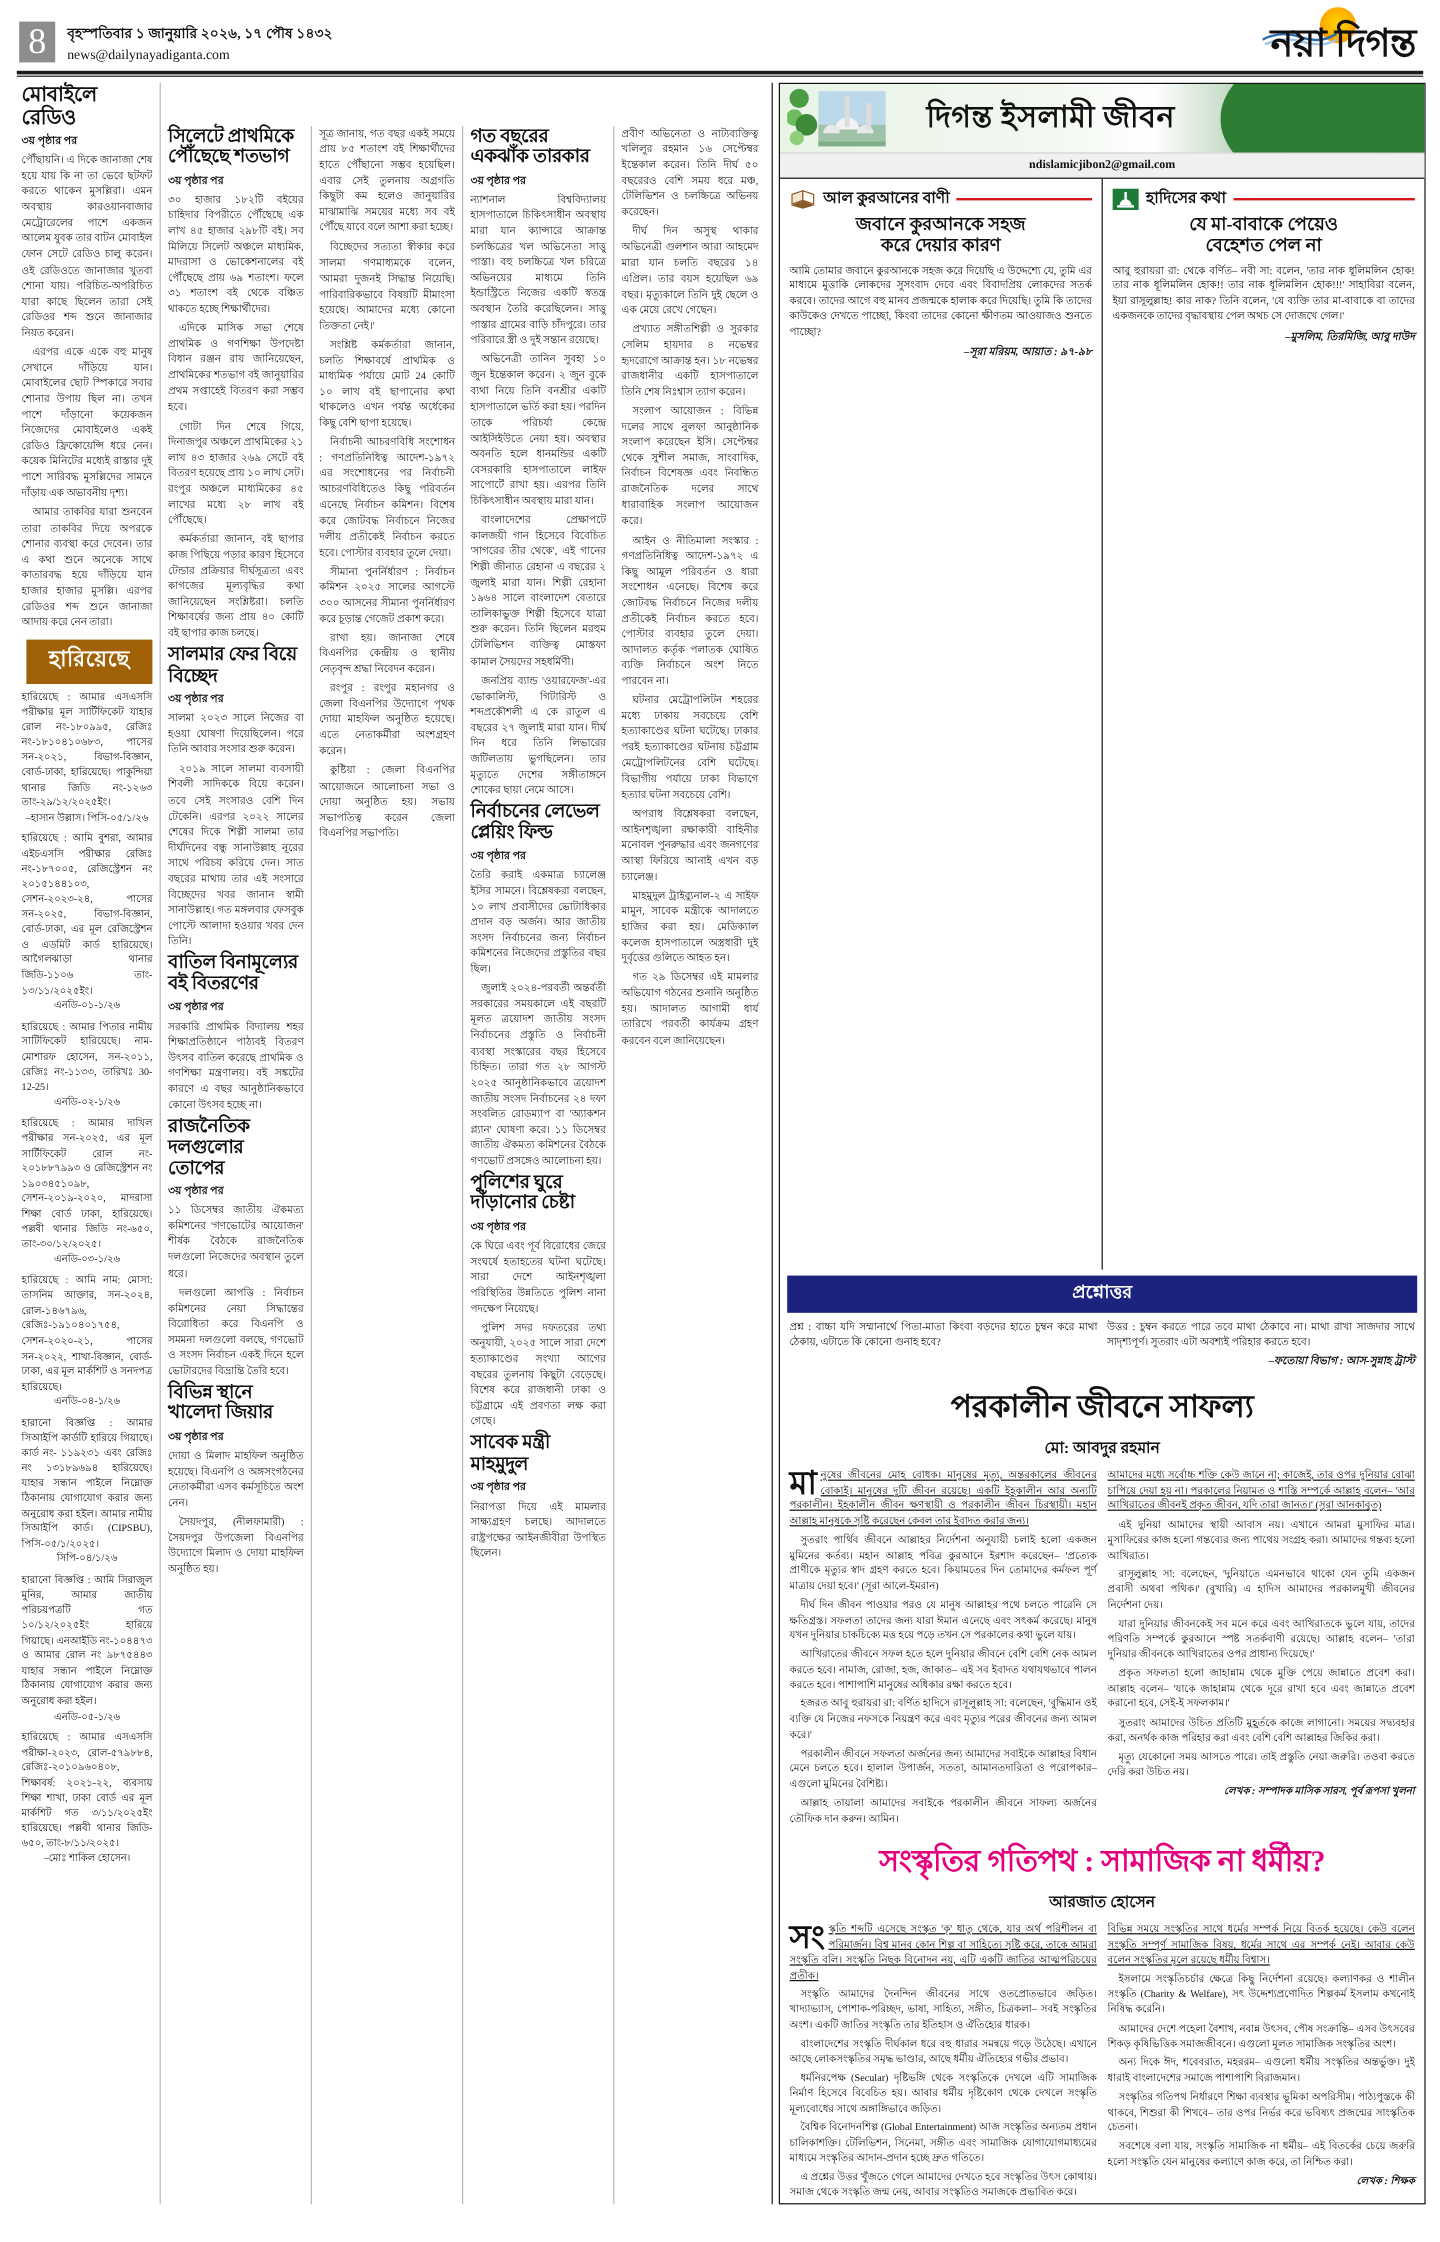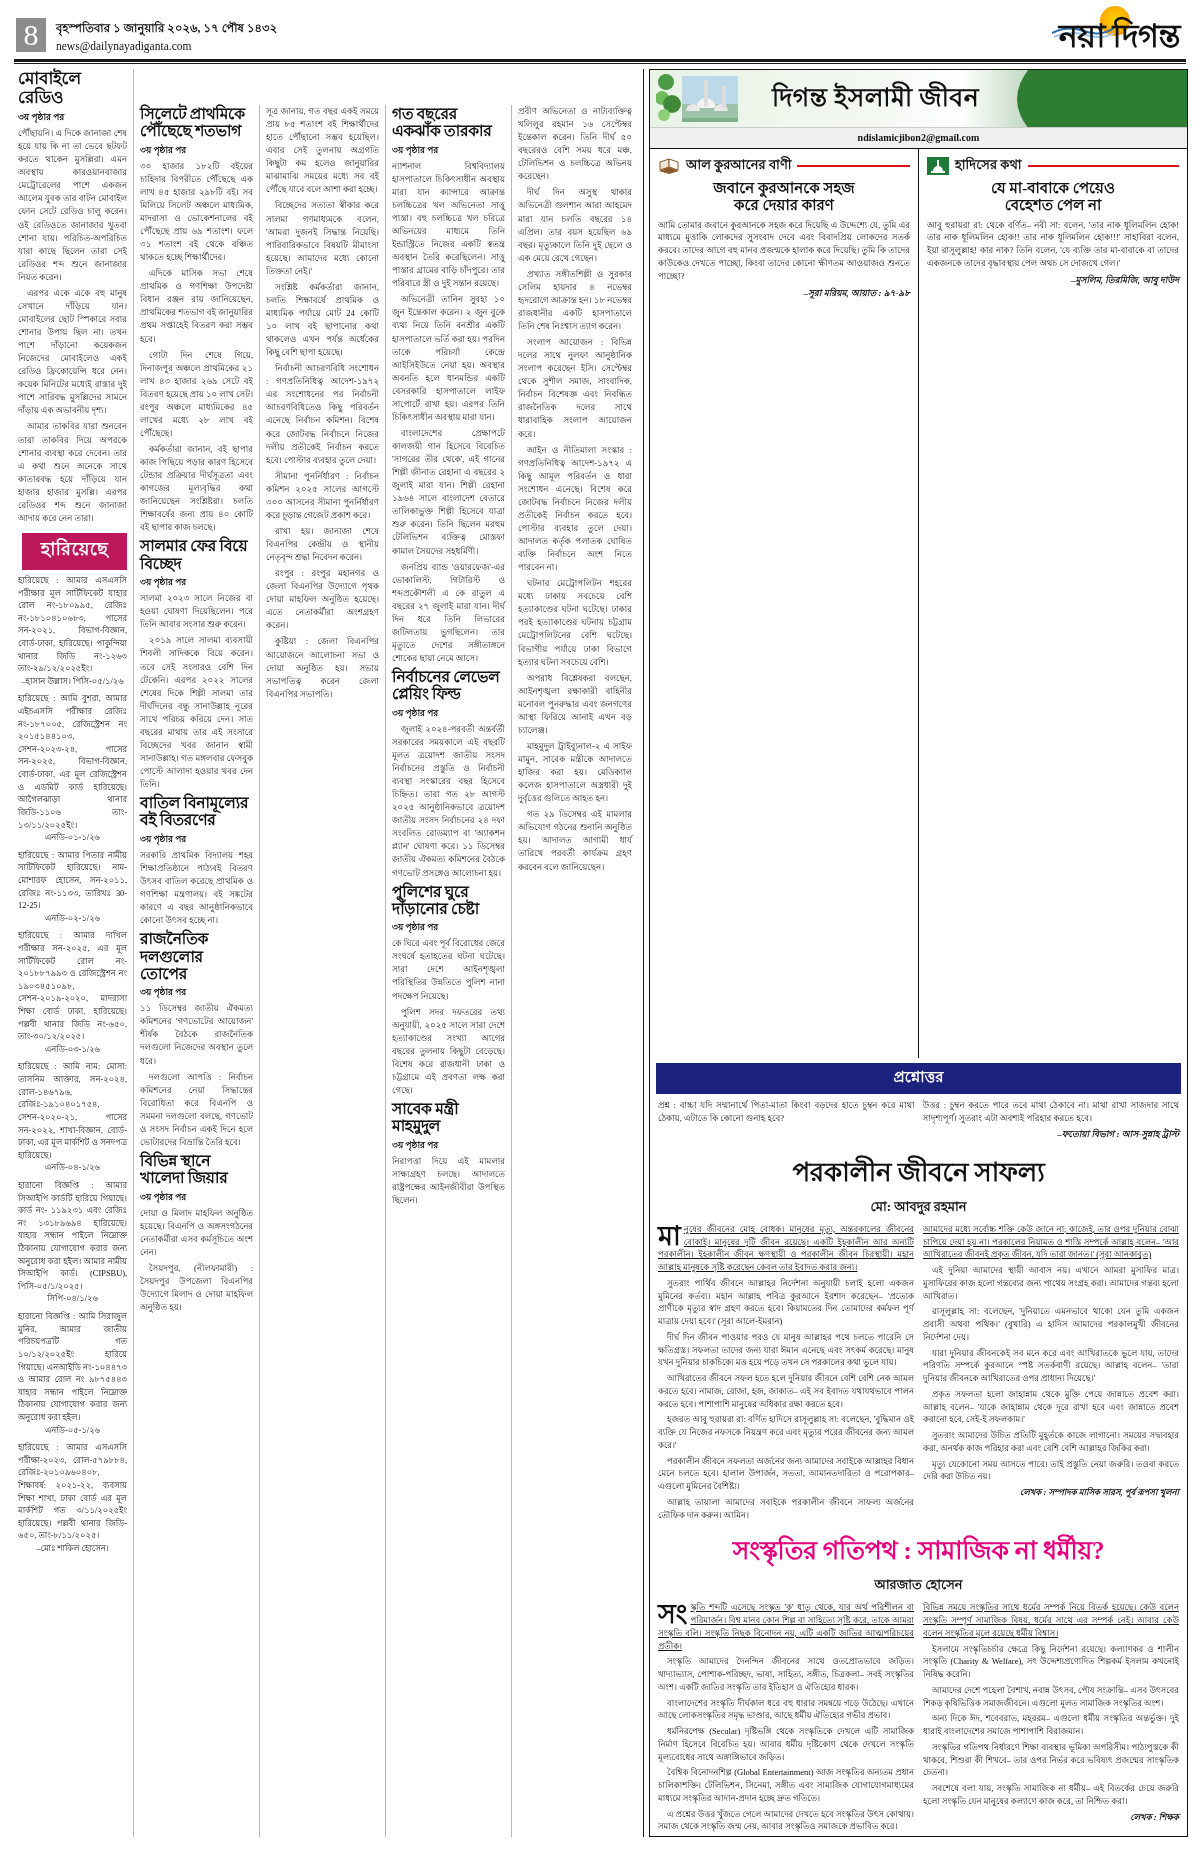--- a/index.html
+++ b/index.html
@@ -60,21 +60,21 @@
   h2.hl-2 { font-size: 15.5px; }
   .jump { font-size: 9px; font-weight: 700; margin-bottom: 2px; }
 
   
   .bt { font-size: 8.6px; line-height: 1.52; text-align: justify; color: #1b1b1b; }
   .bt p { margin-bottom: 3px; text-indent: 9px; }
   .bt p.noind { text-indent: 0; }
 
   
   .cls-head {
-    background: #be185d; color: #fff; text-align: center;
+    background: #a16207; color: #fff; text-align: center;
     font-size: 18px; font-weight: 700; padding: 2px 0 4px 0; margin: 8px 0 5px 4px;
     letter-spacing: .5px;
   }
   .cls { font-size: 8.4px; line-height: 1.5; text-align: justify; }
   .cls p { margin-bottom: 5px; }
   .cls .ref { display: block; text-align: center; font-weight: 400; }
 
   
   .islamic {
     width: 548px; border: 1.5px solid #111; padding: 0;
@@ -282,20 +282,21 @@
         <div class="bt">
           <p class="noind">ন্যাশনাল বিশ্ববিদ্যালয় হাসপাতালে চিকিৎসাধীন অবস্থায় মারা যান ক্যান্সারে আক্রান্ত চলচ্চিত্রের খল অভিনেতা সাত্তু পাস্তা। বহু চলচ্চিত্রে খল চরিত্রে অভিনয়ের মাধ্যমে তিনি ইন্ডাস্ট্রিতে নিজের একটি স্বতন্ত্র অবস্থান তৈরি করেছিলেন। সাত্তু পাস্তার গ্রামের বাড়ি চাঁদপুরে। তার পরিবারে স্ত্রী ও দুই সন্তান রয়েছে।</p>
           <p>অভিনেত্রী তানিন সুবহা ১০ জুন ইন্তেকাল করেন। ২ জুন বুকে ব্যথা নিয়ে তিনি বনশ্রীর একটি হাসপাতালে ভর্তি করা হয়। পরদিন তাকে পরিচর্যা কেন্দ্রে আইসিইউতে নেয়া হয়। অবস্থার অবনতি হলে ধানমন্ডির একটি বেসরকারি হাসপাতালে লাইফ সাপোর্টে রাখা হয়। এরপর তিনি চিকিৎসাধীন অবস্থায় মারা যান।</p>
           <p>বাংলাদেশের প্রেক্ষাপটে কালজয়ী গান হিসেবে বিবেচিত 'সাগরের তীর থেকে', এই গানের শিল্পী জীনাত রেহানা এ বছরের ২ জুলাই মারা যান। শিল্পী রেহানা ১৯৬৪ সালে বাংলাদেশ বেতারে তালিকাভুক্ত শিল্পী হিসেবে যাত্রা শুরু করেন। তিনি ছিলেন মরহুম টেলিভিশন ব্যক্তিত্ব মোস্তফা কামাল সৈয়দের সহধর্মিণী।</p>
           <p>জনপ্রিয় ব্যান্ড 'ওয়ারফেজ'-এর ভোকালিস্ট, গিটারিস্ট ও শব্দপ্রকৌশলী এ কে রাতুল এ বছরের ২৭ জুলাই মারা যান। দীর্ঘ দিন ধরে তিনি লিভারের জটিলতায় ভুগছিলেন। তার মৃত্যুতে দেশের সঙ্গীতাঙ্গনে শোকের ছায়া নেমে আসে।</p>
         </div>
 
         <h2 class="hl hl-2">নির্বাচনের লেভেল প্লেয়িং ফিল্ড</h2>
         <div class="jump">৩য় পৃষ্ঠার পর</div>
         <div class="bt">
+          <p class="noind">তৈরি করাই একমাত্র চ্যালেঞ্জ ইসির সামনে। বিশ্লেষকরা বলছেন, ১০ লাখ প্রবাসীদের ভোটাধিকার প্রদান বড় অর্জন। আর জাতীয় সংসদ নির্বাচনের জন্য নির্বাচন কমিশনের নিজেদের প্রস্তুতির বছর ছিল।</p>
           <p>জুলাই ২০২৪-পরবর্তী অন্তর্বর্তী সরকারের সময়কালে এই বছরটি মূলত ত্রয়োদশ জাতীয় সংসদ নির্বাচনের প্রস্তুতি ও নির্বাচনী ব্যবস্থা সংস্কারের বছর হিসেবে চিহ্নিত। তারা গত ২৮ আগস্ট ২০২৫ আনুষ্ঠানিকভাবে ত্রয়োদশ জাতীয় সংসদ নির্বাচনের ২৪ দফা সংবলিত রোডম্যাপ বা 'অ্যাকশন প্ল্যান' ঘোষণা করে। ১১ ডিসেম্বর জাতীয় ঐকমত্য কমিশনের বৈঠকে গণভোট প্রসঙ্গেও আলোচনা হয়।</p>
         </div>
 
         <h2 class="hl hl-2">পুলিশের ঘুরে দাঁড়ানোর চেষ্টা</h2>
         <div class="jump">৩য় পৃষ্ঠার পর</div>
         <div class="bt">
           <p class="noind">কে ঘিরে এবং পূর্ব বিরোধের জেরে সংঘর্ষে হতাহতের ঘটনা ঘটেছে। সারা দেশে আইনশৃঙ্খলা পরিস্থিতির উন্নতিতে পুলিশ নানা পদক্ষেপ নিয়েছে।</p>
           <p>পুলিশ সদর দফতরের তথ্য অনুযায়ী, ২০২৫ সালে সারা দেশে হত্যাকাণ্ডের সংখ্যা আগের বছরের তুলনায় কিছুটা বেড়েছে। বিশেষ করে রাজধানী ঢাকা ও চট্টগ্রামে এই প্রবণতা লক্ষ করা গেছে।</p>
         </div>
 

